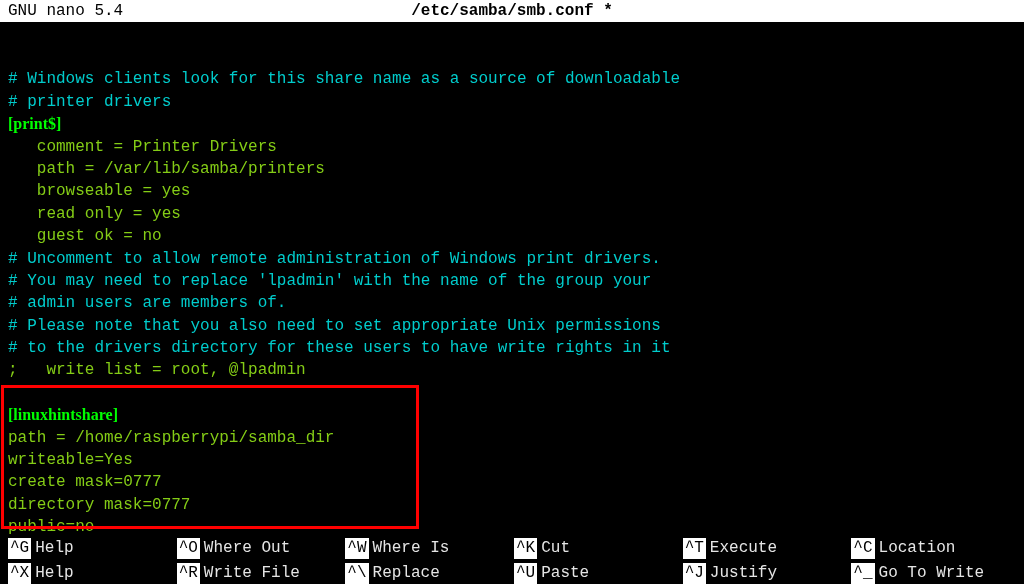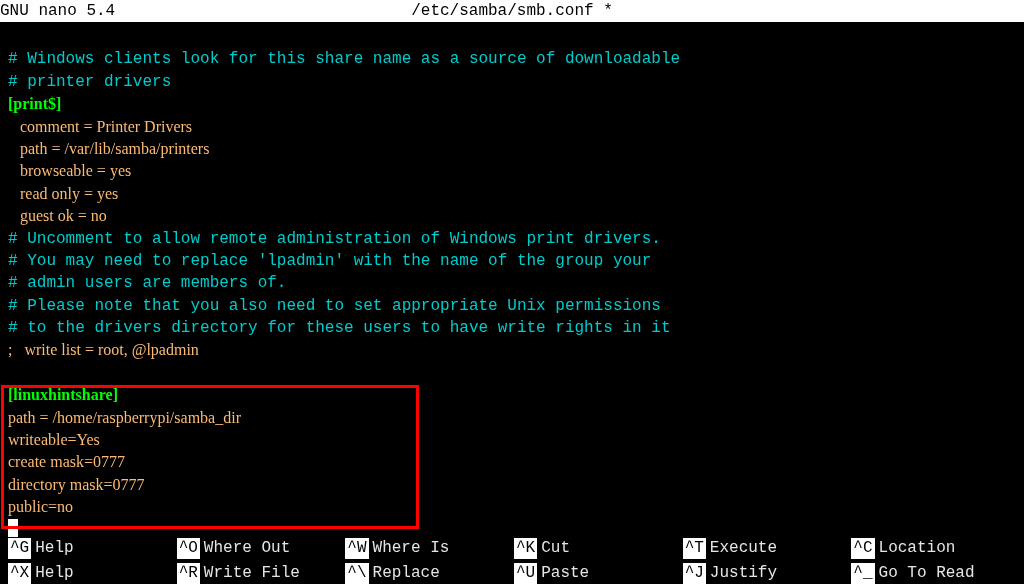--- a/index.html
+++ b/index.html
@@ -16,47 +16,48 @@
       height: 584px;
       overflow: hidden;
       position: relative;
     }
     .titlebar {
       background: #fff;
       color: #000;
       height: 22px;
       display: flex;
       align-items: center;
-      padding: 0 0;
+      padding: 0 8px;
       position: relative;
     }
     .titlebar .app-name {
       font-weight: normal;
     }
     .titlebar .file-path {
       position: absolute;
       left: 50%;
       transform: translateX(-50%);
+      font-weight: bold;
     }
     .editor-content {
       padding: 4px 8px;
       line-height: 1.4;
       white-space: pre;
+      margin-top: 20px;
     }
     .comment {
       color: #00cccc;
     }
     .section {
       color: #00ff00;
       font-weight: bold;
       font-family: Liberation Serif, serif;
     }
     .normal {
-      color: #fdba74;
-      font-family: Liberation Serif, serif;
+      color: #84cc16;
     }
     .highlight-box {
       border: 3px solid #ff0000;
       position: absolute;
       left: 1px;
       top: 385px;
       width: 418px;
       height: 144px;
       pointer-events: none;
     }
@@ -145,15 +146,15 @@
     <div class="help-item">
       <span class="help-key">^U</span>
       <span class="help-label">Paste</span>
     </div>
     <div class="help-item">
       <span class="help-key">^J</span>
       <span class="help-label">Justify</span>
     </div>
     <div class="help-item">
       <span class="help-key">^_</span>
-      <span class="help-label">Go To Read</span>
+      <span class="help-label">Go To Write</span>
     </div>
   </div>
 
 </body></html>

